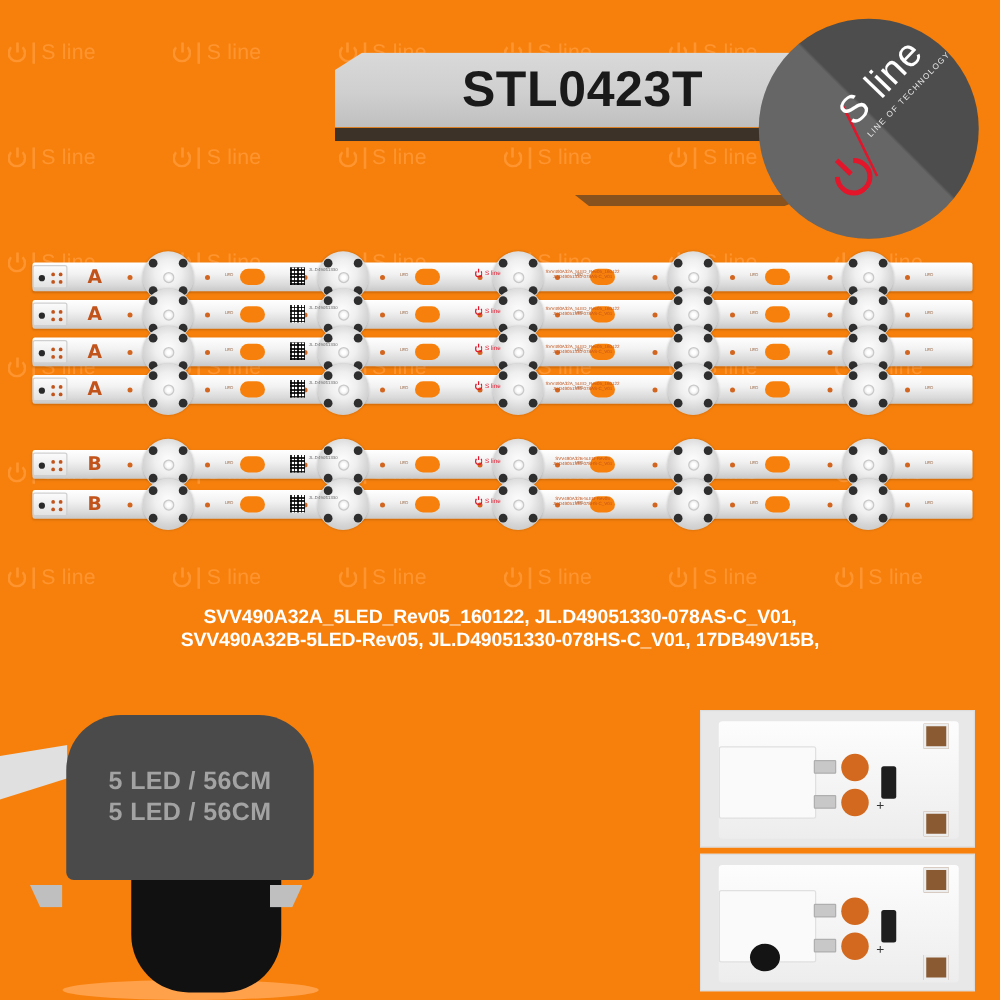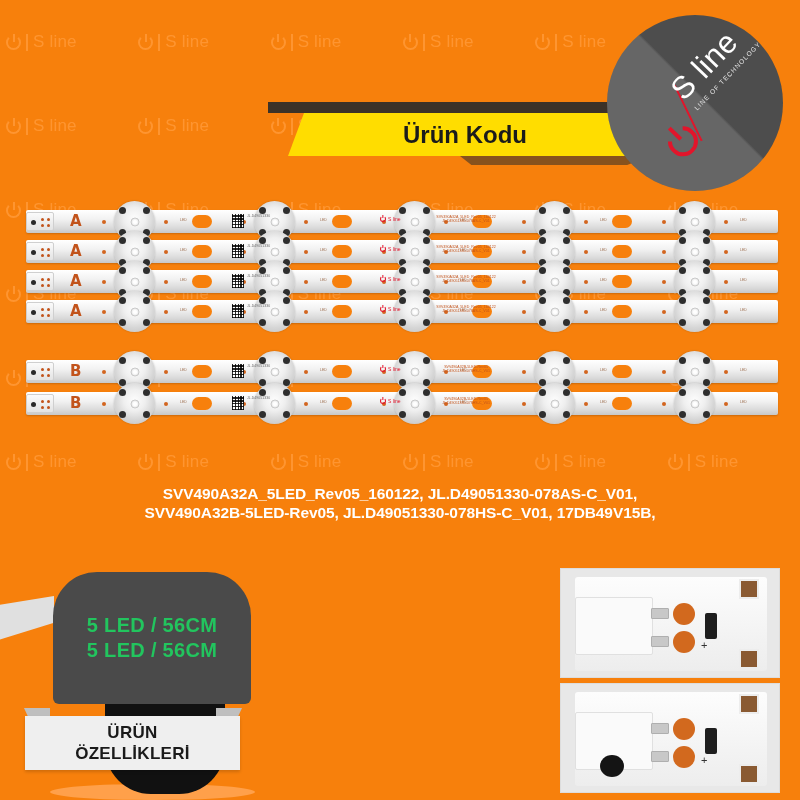--- a/index.html
+++ b/index.html
@@ -243,21 +243,21 @@
   }
   .badge-body {
     position:absolute; left:33px; top:12px;
     width:198px; height:132px;
     background:#4a4a4a;
     border-radius:44px 44px 6px 6px;
     display:flex; flex-direction:column;
     align-items:center; justify-content:center;
   }
   .badge-body .line {
-    color:#22c55e; font-size:20px; font-weight:bold; line-height:25px;
+    color:#a3a3a3; font-size:20px; font-weight:bold; line-height:25px;
     letter-spacing:.3px;
     text-align:right;
   }
   .ribbon-l, .ribbon-r {
     position:absolute; width:26px; height:18px; background:#BFBFBF; z-index:1;
   }
   .ribbon-l { left:4px; top:148px; clip-path:polygon(0 0,100% 0,100% 100%,32% 100%); }
   .ribbon-r { left:196px; top:148px; clip-path:polygon(0 0,100% 0,68% 100%,0 100%); }
   .ribbon {
     position:absolute; left:5px; top:156px;
@@ -515,26 +515,26 @@
       <span class="pw"></span>
       <span class="bar"></span>
       <span>S line</span>
     </div>
   </div>
 
 <div id="header">
 
   <div class="code-shadow"></div>
 
+  <div class="code-band">
+    <span class="txt">STL0423T</span>
+  </div>
 
   <div class="kodu-shadow"></div>
 
-  <div class="kodu-band">
-    <span class="txt">Ürün Kodu</span>
-  </div>
 
   <div class="logo-circle">
     <div class="sheen"></div>
     <div class="logo-inner">
       <div class="pwr"></div>
       <div class="slash"></div>
       <div class="sline">S line</div>
       <div class="tag">LINE OF TECHNOLOGY</div>
     </div>
   </div>
@@ -977,24 +977,20 @@
 <div class="swoosh"></div>
 <div id="badge">
   <div class="badge-ellipse"></div>
   <div class="badge-back"></div>
   <div class="badge-body">
     <div class="line">5 LED / 56CM</div>
     <div class="line">5 LED / 56CM</div>
   </div>
   <div class="ribbon-l"></div>
   <div class="ribbon-r"></div>
-  <div class="ribbon">
-    <div class="t">ÜRÜN</div>
-    <div class="t">ÖZELLİKLERİ</div>
-  </div>
 </div>
 
 <div class="photo" id="photo1">
   <div class="pcb">
     <div class="white-blk"></div>
     <div class="clip clip1"></div>
     <div class="clip clip2"></div>
     <div class="pad pad1"></div>
     <div class="pad pad2"></div>
     <div class="diode"></div>

